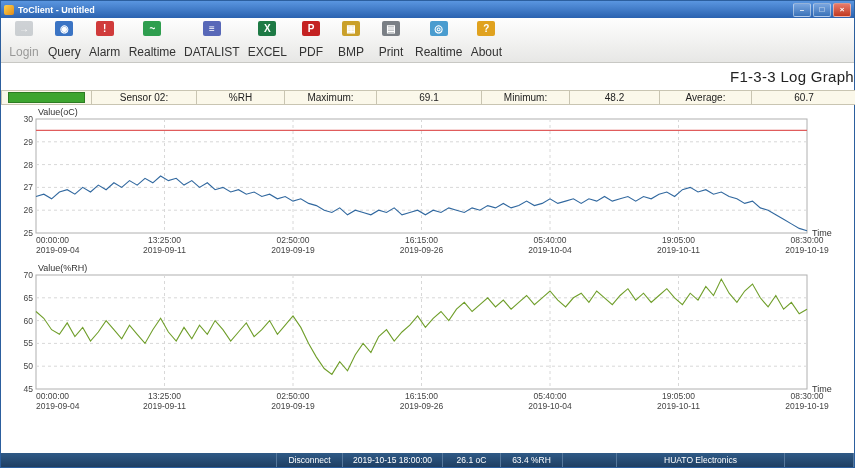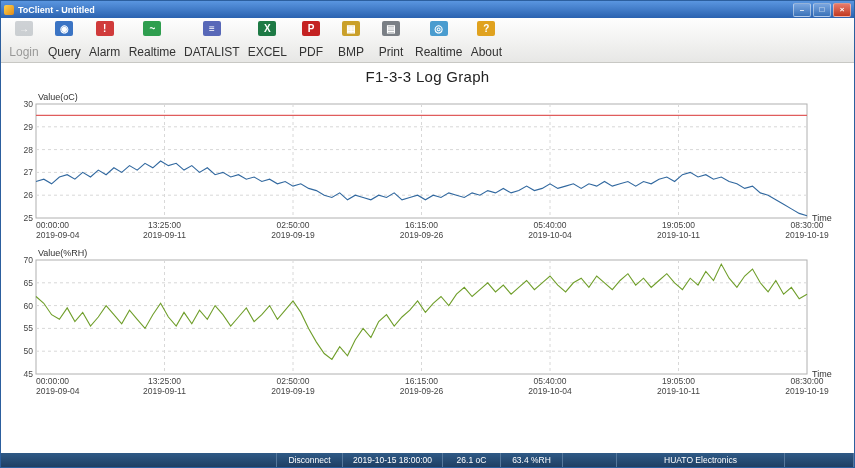--- a/index.html
+++ b/index.html
@@ -18,21 +18,21 @@
   .menu-item{padding:0 8px}
 
   
   .toolbar{height:44px;flex:0 0 44px;background:linear-gradient(#fefefe,#e7e7e5);border-bottom:1px solid #c8c8c4;display:flex;align-items:center;padding:0 4px;gap:2px}
   .tb-btn{display:flex;flex-direction:column;align-items:center;justify-content:center;min-width:32px;height:38px;padding:1px 3px;border-radius:3px}
   .tb-btn.disabled{opacity:.45}
   .tb-icon{width:18px;height:15px;border-radius:2px;color:#fff;font-size:10px;font-weight:bold;display:flex;align-items:center;justify-content:center}
   .tb-label{font-size:12px;color:#333;margin-top:9px;white-space:nowrap}
 
   
-  .header{height:27px;flex:0 0 27px;display:flex;align-items:center;justify-content:center;background:#fff}
+  .header{height:27px;flex:0 0 27px;display:flex;align-items:center;justify-content:flex-end;background:#fff}
   .page-title{font-size:15px;color:#222;letter-spacing:.3px}
 
   
   table.info{width:855px;border-collapse:collapse;table-layout:fixed;background:#fbf8ea}
   table.info td{border:1px solid #c9c5b2;font-size:10px;text-align:center;height:12px;padding:0 1px;color:#222;overflow:hidden;white-space:nowrap}
   table.info tr.r1 td{background:#edebdd}
   .swatch{display:block;height:9px;margin:1px 5px;border:1px solid rgba(0,0,0,.25)}
 
   
   .charts{flex:1;background:#fff;padding:1px 5px 0 5px}
@@ -114,20 +114,33 @@
         <col style="width:105px">
         <col style="width:88px">
       <col style="width:92px">
         <col style="width:105px">
         <col style="width:88px">
       <col style="width:90px">
         <col style="width:92px">
         <col style="width:105px">
     </colgroup>
     <tbody>
+    <tr>
+      <td>
+            <span class="swatch" style="background: rgb(61, 165, 47);"></span>
+          </td>
+      <td>Sensor 02:</td>
+      <td>%RH</td>
+      <td>Maximum:</td>
+      <td>69.1</td>
+      <td>Minimum:</td>
+      <td>48.2</td>
+      <td>Average:</td>
+      <td>60.7</td>
+    </tr>
   </tbody>
     </table>
 
   <div class="charts">
     <svg id="chart0" width="843" height="152">
         <rect x="30" y="13" width="771" height="114" fill="#ffffff" stroke="#b0b0b0"></rect>
         <text x="27" y="130" text-anchor="end" class="tick">25</text>
         <line x1="30" y1="104.2" x2="801" y2="104.2" stroke="#d8d8d8" stroke-dasharray="3,3"></line>
         <text x="27" y="107.2" text-anchor="end" class="tick">26</text>
         <line x1="30" y1="81.39999999999999" x2="801" y2="81.39999999999999" stroke="#d8d8d8" stroke-dasharray="3,3"></line>

